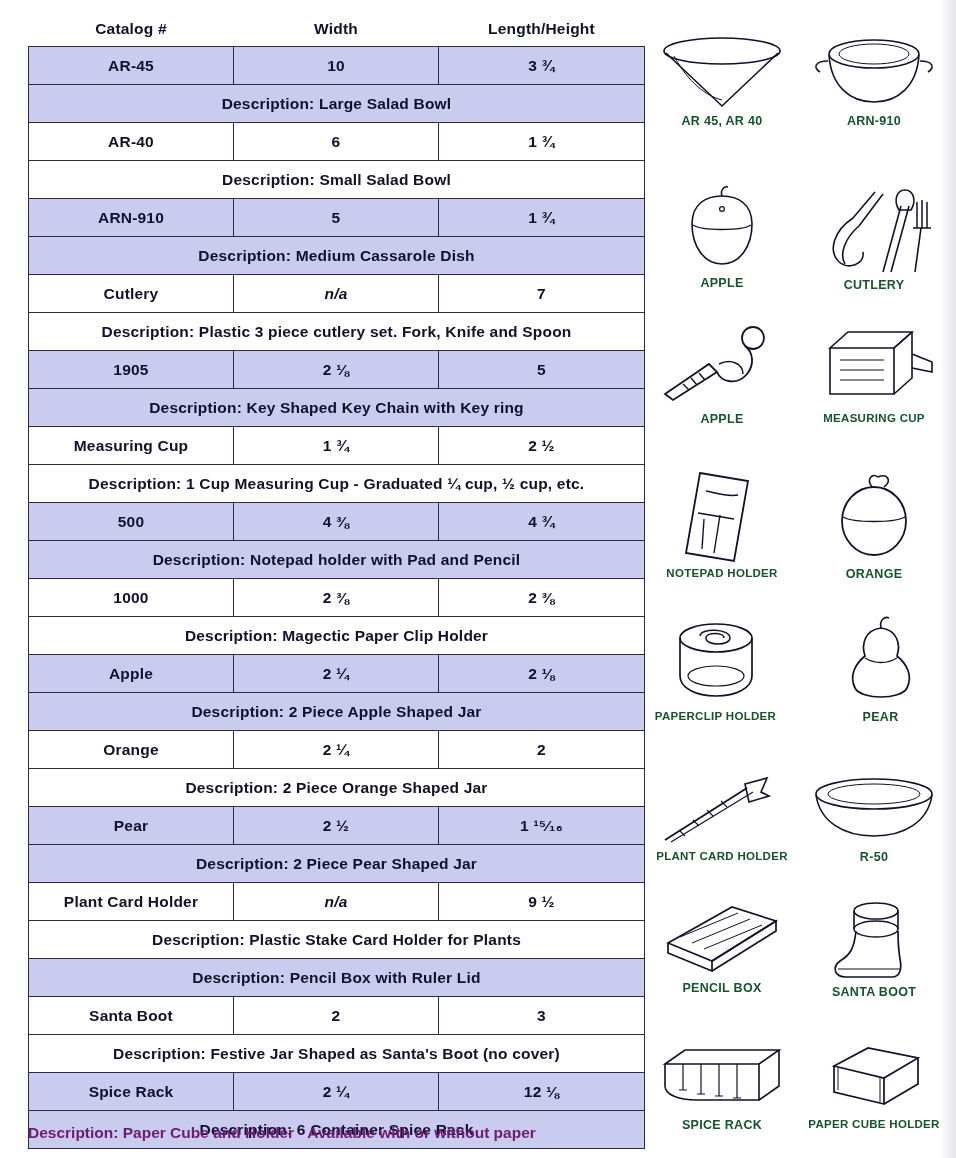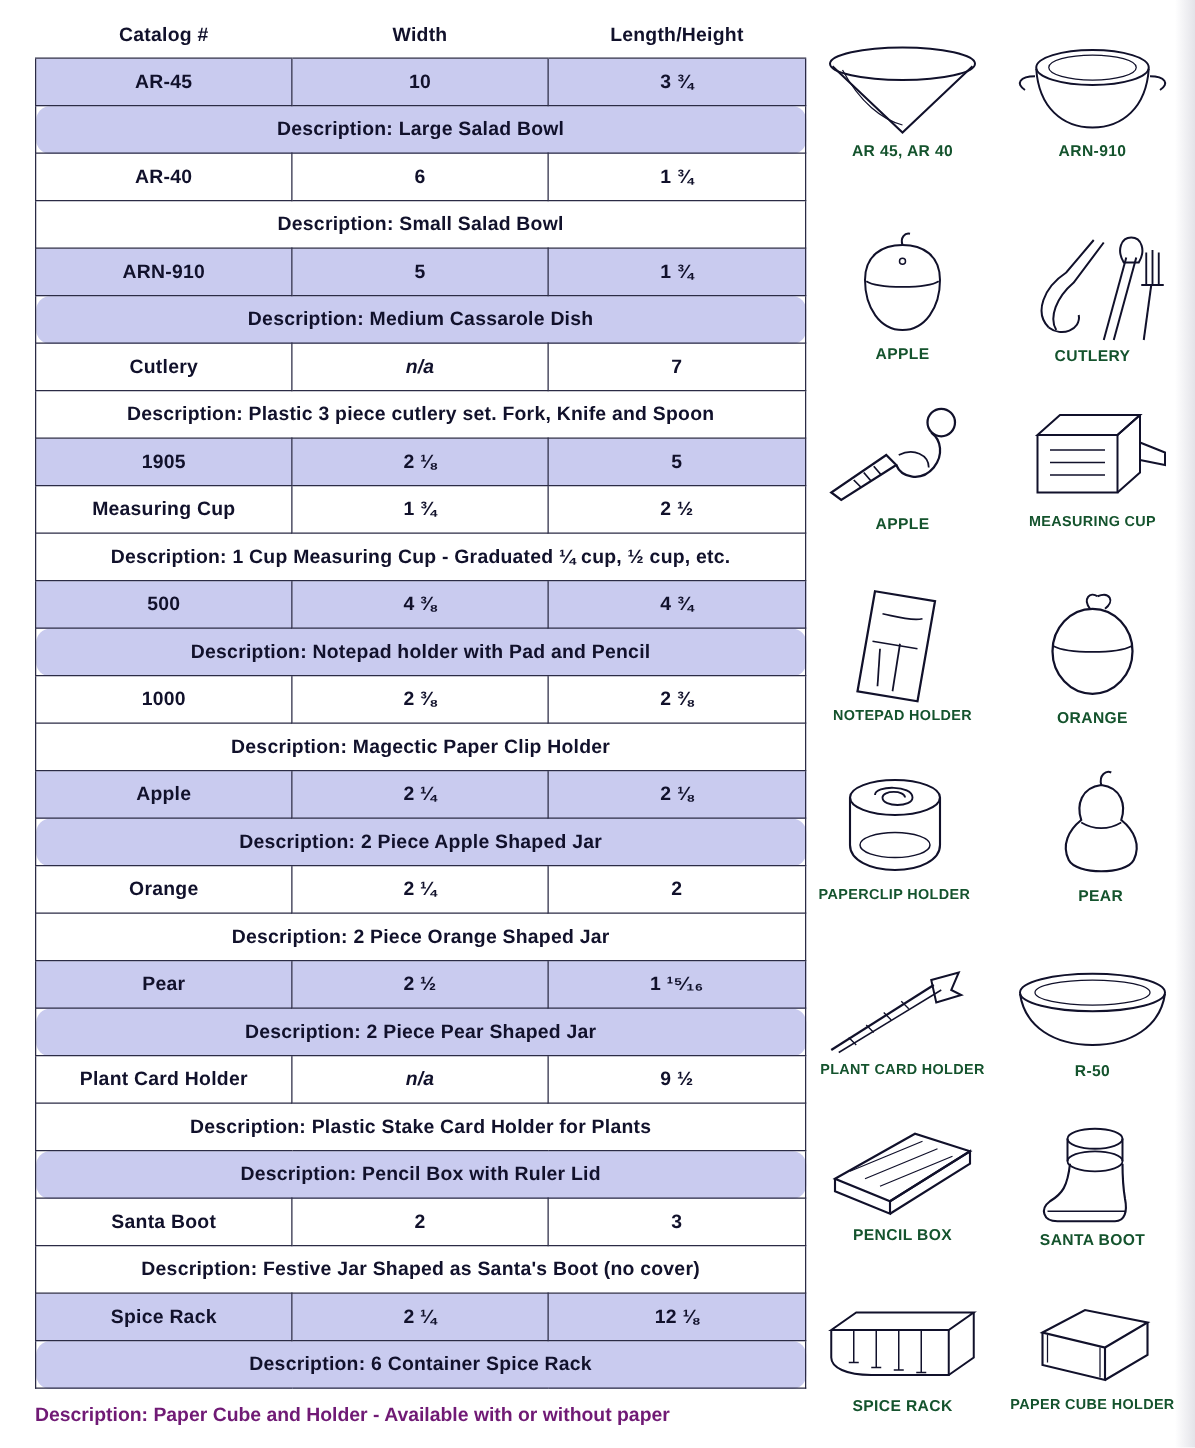--- a/index.html
+++ b/index.html
@@ -61,21 +61,20 @@
   tr.spec td { background: #ffffff; }
   tr.spec.alt td { background: #c9cbef; }
 
   tr.desc td {
     background: #ffffff;
     font-size: 15.5px;
     font-weight: 600;
     height: 35px;
     border-left: none;
     border-right: none;
-    border-radius: 11px;
   }
   tr.desc.alt td { background: #c9cbef; }
 
   td.na {
     font-size: 11.5px;
     font-weight: 500;
     font-style: italic;
     color: #33334d;
   }
 
@@ -188,20 +187,23 @@
       </tr>
       <tr class="desc">
         <td colspan="3">Description: Plastic 3 piece cutlery set. Fork, Knife and Spoon</td>
       </tr>
 
       <tr class="spec alt">
         <td>1905</td>
         <td>2 ⅛</td>
         <td>5</td>
       </tr>
+      <tr class="desc alt">
+        <td colspan="3">Description: Key Shaped Key Chain with Key ring</td>
+      </tr>
 
       <tr class="spec">
         <td>Measuring Cup</td>
         <td>1 ¾</td>
         <td>2 ½</td>
       </tr>
       <tr class="desc">
         <td colspan="3">Description: 1 Cup Measuring Cup - Graduated ¼ cup, ½ cup, etc.</td>
       </tr>
 

